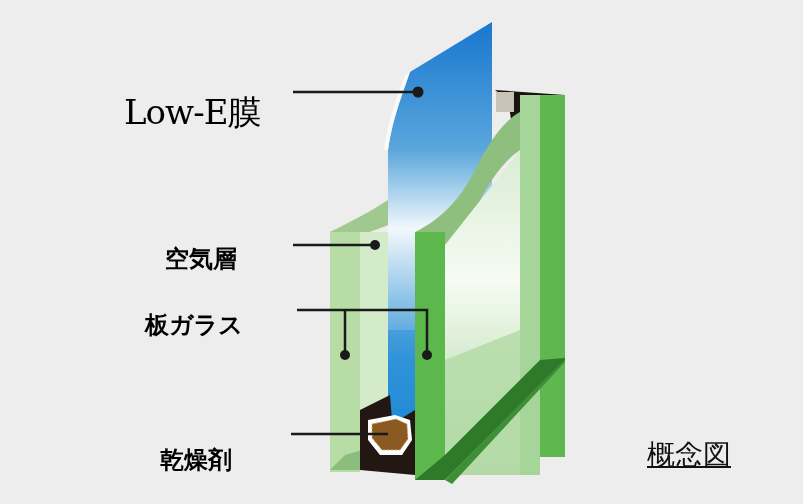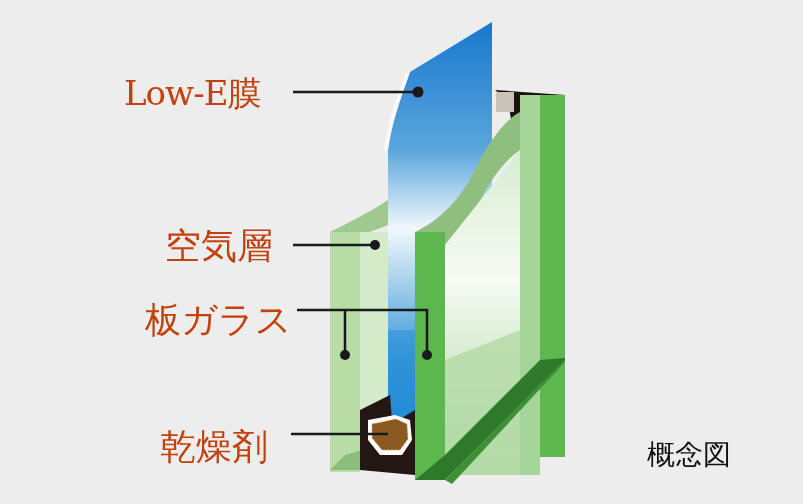--- a/index.html
+++ b/index.html
@@ -1,21 +1,21 @@
 <!DOCTYPE html>
 <html><head>
 <meta charset="utf-8">
 <style>
   html, body { margin: 0; padding: 0; }
   body { width: 803px; height: 504px; background: #ededed; position: relative; overflow: hidden;
          font-family: "DejaVu Serif", "Liberation Serif", serif; }
   #stage { position: absolute; left: 0; top: 0; width: 803px; height: 504px; }
-  .label { position: absolute; color: #c2410c; font-size: 34px; line-height: 1; white-space: nowrap; letter-spacing: -1px; }
-  .label.sans { font-family: "DejaVu Sans", "Liberation Sans", sans-serif; font-size: 36px; letter-spacing: 0; }
-  .caption { position: absolute; color: #111; font-family: "DejaVu Sans", "Liberation Sans", sans-serif; font-size: 28px; line-height: 1; }
+  .label { position: absolute; color: #000000; font-size: 34px; line-height: 1; white-space: nowrap; letter-spacing: -1px; margin-top: 19px; }
+  .label.sans { font-family: "DejaVu Sans", "Liberation Sans", sans-serif; font-size: 24px; letter-spacing: 0; font-weight: bold; }
+  .caption { position: absolute; color: #111; font-family: "DejaVu Sans", "Liberation Sans", sans-serif; font-size: 28px; line-height: 1; text-decoration: underline; }
 </style>
 </head>
 <body>
 
 <svg id="stage" width="803" height="504" viewBox="0 0 803 504" xmlns="http://www.w3.org/2000/svg">
   <defs>
     <linearGradient id="lowE" x1="0" y1="0" x2="0" y2="1">
       <stop offset="0" stop-color="#1877cf"></stop>
       <stop offset="0.32" stop-color="#5aa6dc"></stop>
       <stop offset="0.52" stop-color="#f2f8fc"></stop>
@@ -91,15 +91,15 @@
   <g fill="#1a1a1a">
     <circle cx="418" cy="92" r="5.5"></circle>
     <circle cx="375" cy="245" r="5"></circle>
     <circle cx="345" cy="355" r="5"></circle>
     <circle cx="427" cy="355" r="5"></circle>
   </g>
 </svg>
 
 <div class="label" style="left:124px; top:76px;">Low-E膜</div>
 <div class="label sans" style="left:165px; top:228px;">空気層</div>
-<div class="label sans" style="left:145px; top:302px;">板ガラス</div>
+<div class="label sans" style="left:145px; top:294px;">板ガラス</div>
 <div class="label sans" style="left:160px; top:429px;">乾燥剤</div>
 <div class="caption" style="left:647px; top:441px;">概念図</div>
 
 </body></html>

